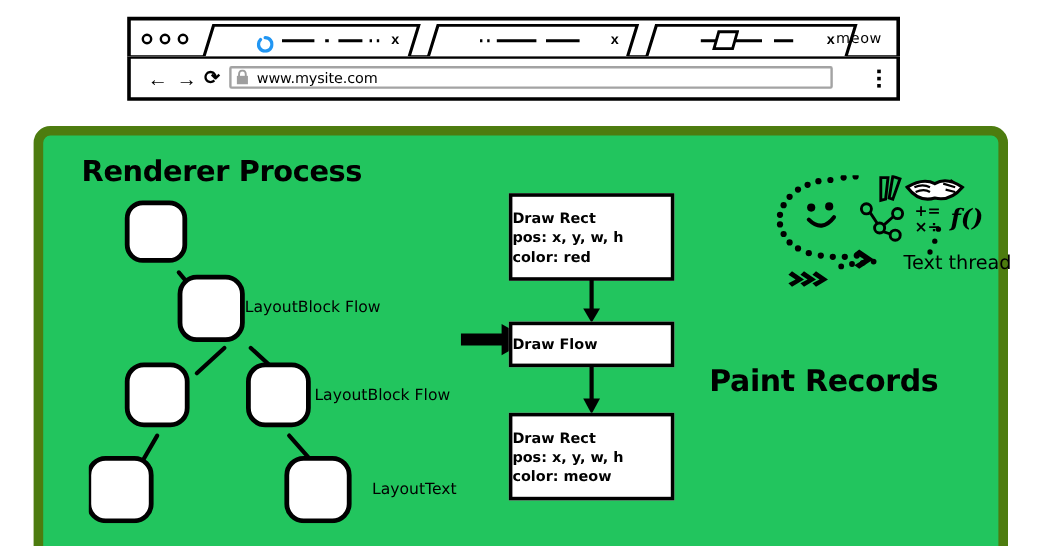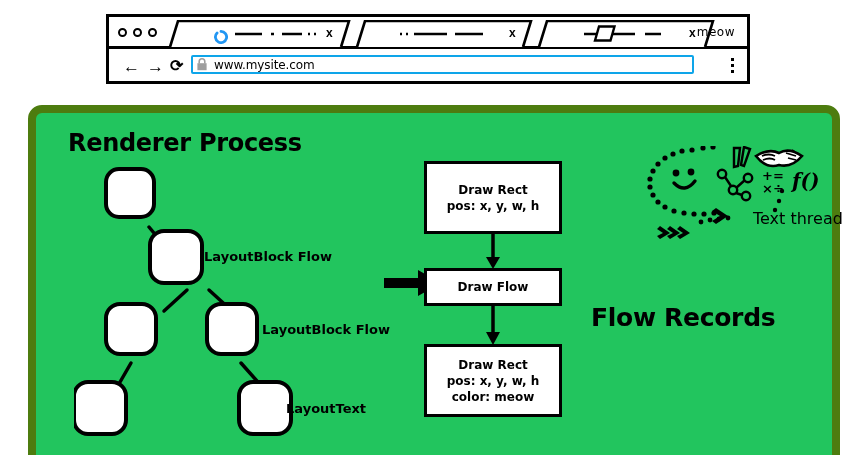--- a/index.html
+++ b/index.html
@@ -96,21 +96,21 @@
     position: absolute;
     top: 9px;
     font-size: 17px;
     font-weight: bold;
     line-height: 17px;
   }
   #url-field {
     position: absolute;
     left: 82px; top: 6px;
     width: 503px; height: 19px;
-    border: 2px solid #0ea5e9;
+    border: 2px solid #a3a3a3;
     border-radius: 2px;
     box-sizing: border-box;
     background: #fff;
     display: flex;
     align-items: center;
   }
   #lock-icon {
     position: relative;
     margin-left: 3px;
     width: 12px; height: 13px;
@@ -157,41 +157,40 @@
   #layout-tree {
     position: absolute;
     left: 38px;
     top: 48px;
     width: 330px;
     height: 275px;
   }
   .tree-label {
     position: absolute;
     font-size: 13px;
-    font-weight: bold;
+    font-weight: normal;
     font-family: "DejaVu Sans", sans-serif;
     white-space: nowrap;
   }
 
   
   #flow-arrow {
     position: absolute;
     left: 348px;
     top: 156px;
     width: 58px;
     height: 28px;
   }
 
   
   .paint-box {
     position: absolute;
     border: 3px solid #000;
     box-sizing: border-box;
     background: #fff;
-    text-align: center;
     font-family: "DejaVu Sans", sans-serif;
     font-size: 12px;
     font-weight: bold;
     line-height: 16px;
     display: flex;
     flex-direction: column;
     justify-content: center;
   }
   #paint-box-1 { left: 388px; top: 48px;  width: 138px; height: 73px; }
   #paint-box-2 { left: 388px; top: 155px; width: 138px; height: 38px; }
@@ -318,30 +317,31 @@
         <rect x="32" y="8" width="48" height="48" rx="13"></rect>
         <rect x="76" y="70" width="52" height="52" rx="14"></rect>
         <rect x="32" y="143" width="50" height="50" rx="14"></rect>
         <rect x="133" y="143" width="50" height="50" rx="14"></rect>
         <rect x="0" y="221" width="52" height="52" rx="14"></rect>
         <rect x="165" y="221" width="52" height="52" rx="14"></rect>
       </g>
     </svg>
     <span class="tree-label" style="left:130px; top:88px;">LayoutBlock Flow</span>
     <span class="tree-label" style="left:188px; top:161px;">LayoutBlock Flow</span>
-    <span class="tree-label" style="left:212px; top:240px;">LayoutText</span>
+    <span class="tree-label" style="left:236px; top:240px;">LayoutText</span>
   </div>
 
   <svg id="flow-arrow" viewBox="0 0 58 28">
     <path d="M0 9 L34 9 L34 1 L57 14 L34 27 L34 19 L0 19 Z" fill="#000"></path>
   </svg>
 
   <div class="paint-box" id="paint-box-1">
     <span>Draw Rect</span>
     <span>pos: x, y, w, h</span>
+    <span>color: red</span>
   </div>
 
   <svg class="vconn" id="conn-1" viewBox="0 0 138 38">
     <path d="M69 0 L69 26" stroke="#000" stroke-width="3.5" fill="none"></path>
     <path d="M62 25 L76 25 L69 37 Z" fill="#000"></path>
   </svg>
 
   <div class="paint-box" id="paint-box-2">
     <span>Draw Flow</span>
   </div>
@@ -350,21 +350,21 @@
     <path d="M69 0 L69 29" stroke="#000" stroke-width="3.5" fill="none"></path>
     <path d="M62 28 L76 28 L69 41 Z" fill="#000"></path>
   </svg>
 
   <div class="paint-box" id="paint-box-3">
     <span>Draw Rect</span>
     <span>pos: x, y, w, h</span>
     <span>color: meow</span>
   </div>
 
-  <div id="paint-records-label">Flow Records</div>
+  <div id="paint-records-label">Paint Records</div>
 
   <div id="main-thread-group">
     <svg width="200" height="95" viewBox="0 0 200 95">
 
       <g fill="#000">
         <circle cx="46" cy="4" r="2.6"></circle>
           <circle cx="36" cy="5" r="2.6"></circle>
           <circle cx="27" cy="8" r="2.6"></circle>
         <circle cx="19" cy="12" r="2.6"></circle>
           <circle cx="12" cy="18" r="2.6"></circle>

